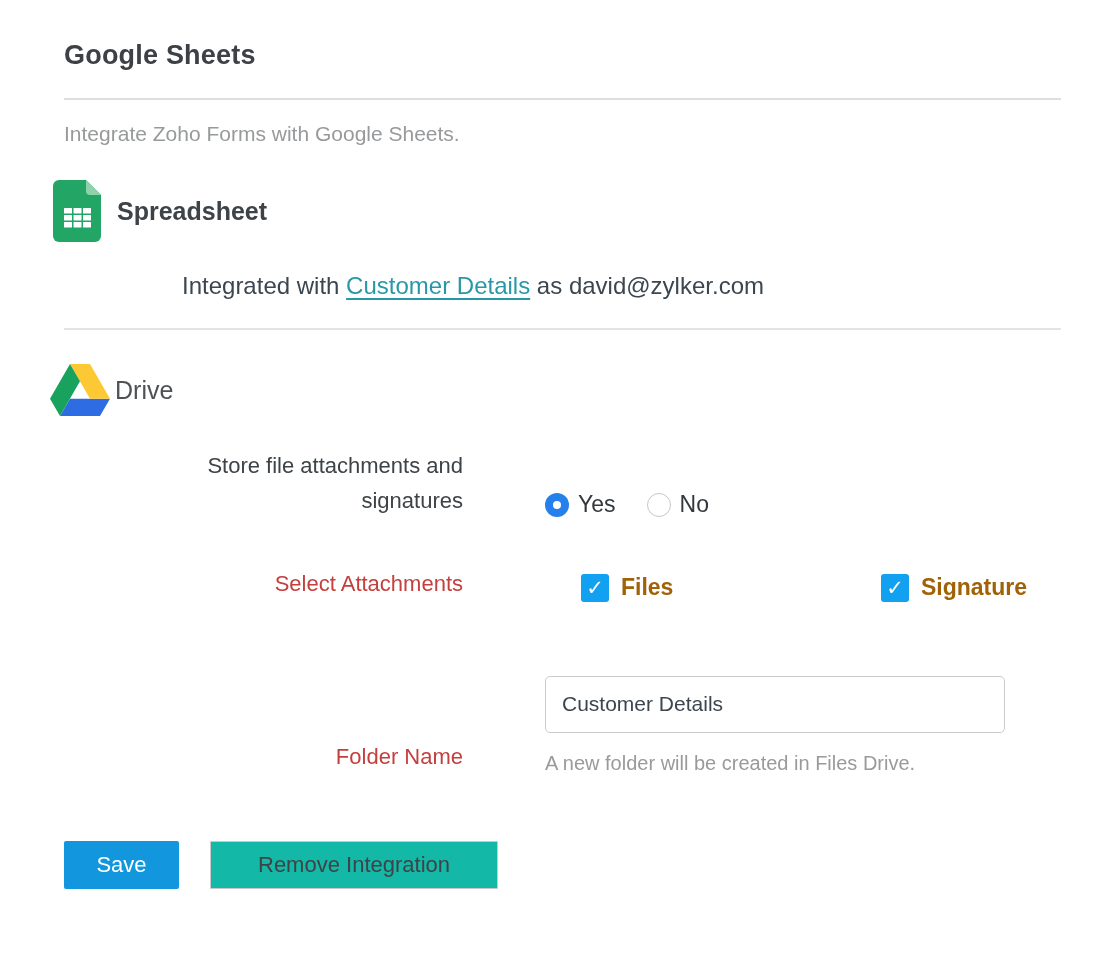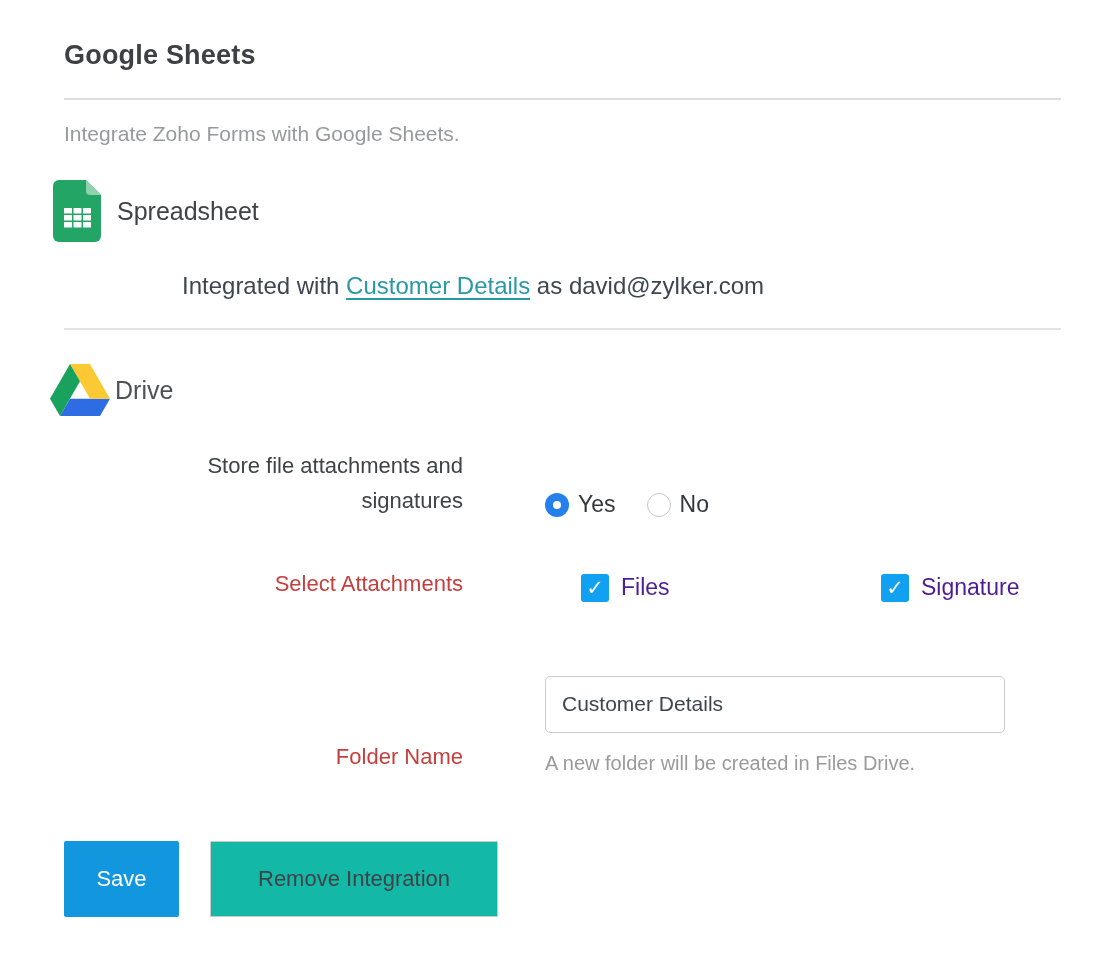--- a/index.html
+++ b/index.html
@@ -18,21 +18,21 @@
   .divider {
     border: none; border-top: 2px solid #dedede;
     margin: 27px 0 0 0;
   }
   .subtitle {
     margin-top: 22px; font-size: 21px; color: #97999b;
   }
 
   .section-header { display: flex; align-items: center; margin-top: 34px; }
   .section-header .icon-wrap { flex: 0 0 auto; display: flex; align-items: center; }
-  .sheets-heading { font-size: 25px; font-weight: 400; color: #3e4347; margin-left: 16px; }
+  .sheets-heading { font-size: 25px; font-weight: 700; color: #3e4347; margin-left: 16px; }
   .drive-heading  { font-size: 25px; font-weight: 400; color: #4e5256; margin-left: 5px; }
   .sheets-icon-wrap { margin-left: -11px; }
   .drive-icon-wrap  { margin-left: -14px; }
 
   .status-line {
     margin: 30px 0 0 118px; font-size: 24px; color: #3c4650;
   }
   .status-line .link {
     color: #2898a8; text-decoration: underline; text-underline-offset: 4px;
     cursor: pointer;
@@ -71,36 +71,36 @@
   
   .checkbox-group { display: flex; align-items: center; margin-top: 1px; }
   .checkbox-option { display: flex; align-items: center; cursor: pointer; }
   .checkbox-option.first { width: 300px; }
   .checkbox-box {
     width: 28px; height: 28px; border-radius: 3px; background: #12a1f1;
     color: #ffffff; font-size: 21px; font-weight: bold;
     display: flex; align-items: center; justify-content: center;
     line-height: 1;
   }
-  .checkbox-option .opt-label { margin-left: 12px; font-size: 23px; color: #4c1d95; }
+  .checkbox-option .opt-label { margin-left: 12px; font-size: 23px; color: #a16207; font-weight: bold; }
 
   
   .folder-input {
     width: 460px; height: 57px; border: 1px solid #cbcbcb; border-radius: 5px;
     font-family: "Liberation Sans", "DejaVu Sans", sans-serif;
     font-size: 21px; color: #3c4650; padding: 0 16px; outline: none;
     background: #ffffff;
   }
   .hint { margin-top: 19px; font-size: 20px; color: #9a9a9a; }
 
   
   .actions { display: flex; align-items: center; margin-top: 66px; }
   .btn {
     font-family: "Liberation Sans", "DejaVu Sans", sans-serif;
-    font-size: 22px; height: 76px; cursor: pointer;
+    font-size: 22px; height: 48px; cursor: pointer;
   }
   .btn-save {
     width: 115px; background: #1296dd; color: #ffffff;
     border: none; border-radius: 2px;
   }
   .btn-remove {
     width: 288px; margin-left: 31px;
     background: #14b8a6; color: #3e4347;
     border: 1px solid #c9c9c9; border-radius: 1px;
   }

